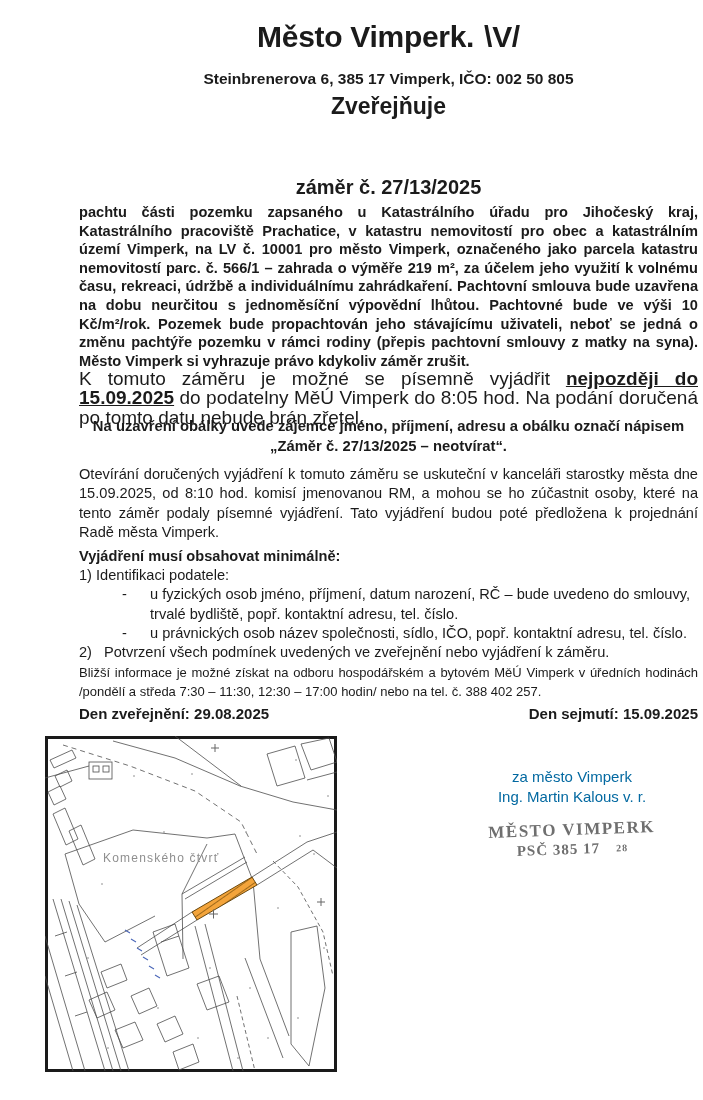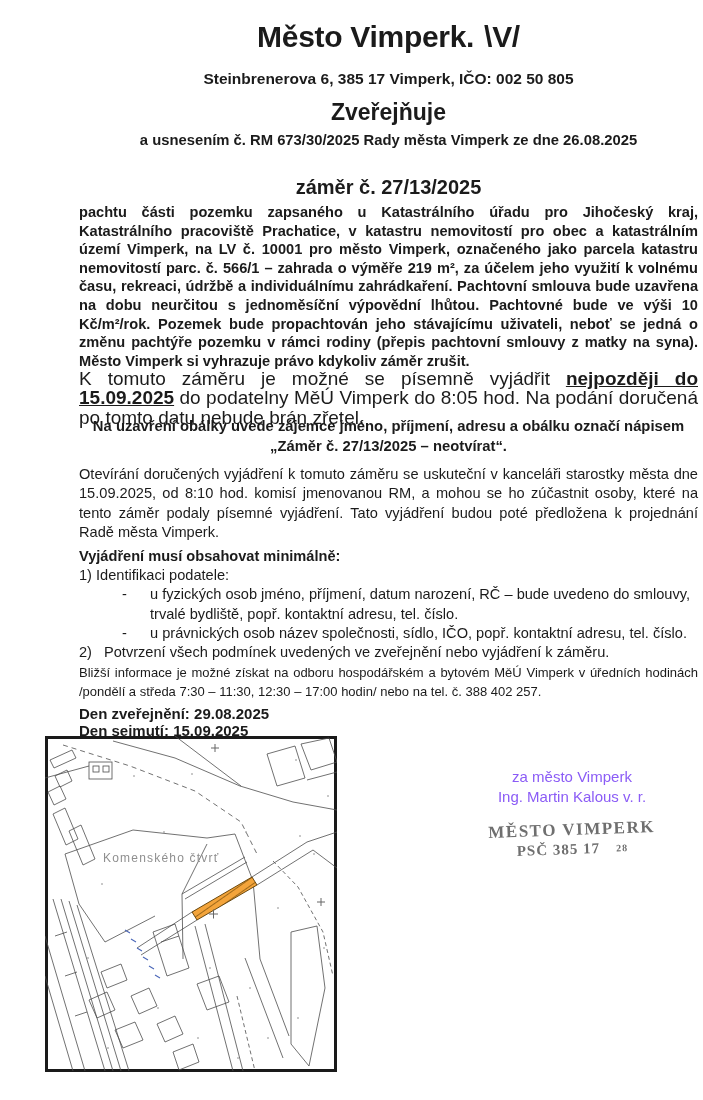--- a/index.html
+++ b/index.html
@@ -11,46 +11,46 @@
     color:#1b1b1b;
     overflow:hidden;
   }
   .abs{position:absolute;left:42px;width:619px;margin-left:37px;}
   .center{text-align:center;}
   .just{text-align:justify;text-justify:inter-word;}
 
   .title-row{top:20px;font-size:30px;font-weight:700;letter-spacing:-0.3px;}
   .logo-mark{display:inline-block;margin-left:10px;font-weight:700;}
   .address{top:70px;font-size:15.5px;font-weight:700;}
-  .publishes{top:99px;font-size:23px;font-weight:700;}
+  .publishes{top:93px;font-size:23px;font-weight:700;}
   .legal{top:131px;font-size:14.8px;font-weight:700;line-height:19px;}
   .intent{top:176px;font-size:20px;font-weight:700;}
 
   .mainpara{top:203px;font-size:14.6px;font-weight:700;line-height:18.6px;}
   .response{top:369px;font-size:19px;line-height:19.3px;}
   .deadline{font-weight:700;text-decoration:underline;}
   .envelope{top:417px;font-size:14.8px;font-weight:700;line-height:19.5px;}
   .opening{top:465px;font-size:14.6px;line-height:19.3px;}
 
   .reqhead{top:548px;font-size:14.6px;font-weight:700;}
   .reqitem1{top:567px;font-size:14.6px;}
   .bullet{font-size:14.6px;line-height:19.5px;padding-left:71px;box-sizing:border-box;}
   .bullet .dash{position:absolute;left:43px;top:0;}
   .bullet1{top:585px;}
   .bullet2{top:624px;}
   .reqitem2{top:644px;font-size:14.6px;}
   .reqitem2 .num{position:absolute;left:0;}
   .reqitem2 .txt{display:block;padding-left:25px;}
 
   .info{top:663px;font-size:13px;line-height:19.3px;}
-  .dates{top:705px;display:flex;justify-content:space-between;font-size:15px;font-weight:700;flex-direction:column;}
+  .dates{top:705px;display:flex;justify-content:space-between;font-size:15px;font-weight:700;}
 
   .map-wrap{position:absolute;left:45px;top:736px;width:292px;height:416px;}
   .sig{position:absolute;left:442px;top:767px;width:260px;text-align:center;
-       font-size:15px;line-height:20px;color:#8b5cf6;}
+       font-size:15px;line-height:20px;color:#0369a1;}
   .stamp{position:absolute;left:452px;top:820px;width:240px;text-align:center;
          font-family:"Liberation Serif", serif;color:#6f6f6f;
          transform:rotate(-2deg);}
   .stamp .l1{font-size:17px;font-weight:700;letter-spacing:1.5px;}
   .stamp .l2{font-size:15px;font-weight:700;letter-spacing:1px;margin-top:1px;}
   .stamp .num{font-size:10px;font-weight:700;margin-left:16px;vertical-align:1px;}
 </style>
 </head>
 <body>
 
@@ -58,21 +58,20 @@
 
   <div class="abs center title-row">
     <span>Město Vimperk.</span><span class="logo-mark">\V/</span>
   </div>
 
   <div class="abs center address">Steinbrenerova 6, 385 17 Vimperk, IČO: 002 50 805</div>
 
   <div class="abs center publishes">Zveřejňuje</div>
 
   <div class="abs center legal">
-    <div>a usnesením č. RM 673/30/2025 Rady města Vimperk ze dne 26.08.2025</div>
   </div>
 
   <div class="abs center intent">záměr č. 27/13/2025</div>
 
   <div class="abs just mainpara">pachtu části pozemku zapsaného u Katastrálního úřadu pro Jihočeský kraj, Katastrálního pracoviště Prachatice, v katastru nemovitostí pro obec a katastrálním území Vimperk, na LV č. 10001 pro město Vimperk, označeného jako parcela katastru nemovitostí parc. č. 566/1 – zahrada o výměře 219 m², za účelem jeho využití k volnému času, rekreaci, údržbě a individuálnímu zahrádkaření. Pachtovní smlouva bude uzavřena na dobu neurčitou s jednoměsíční výpovědní lhůtou. Pachtovné bude ve výši 10 Kč/m²/rok. Pozemek bude propachtován jeho stávajícímu uživateli, neboť se jedná o změnu pachtýře pozemku v rámci rodiny (přepis pachtovní smlouvy z matky na syna). Město Vimperk si vyhrazuje právo kdykoliv záměr zrušit.</div>
 
   <div class="abs just response">
     <span>K tomuto záměru je možné se písemně vyjádřit </span><span class="deadline">nejpozději do 15.09.2025</span><span> do podatelny MěÚ Vimperk do 8:05 hod. Na podání doručená po tomto datu nebude brán zřetel.</span>
   </div>
 

